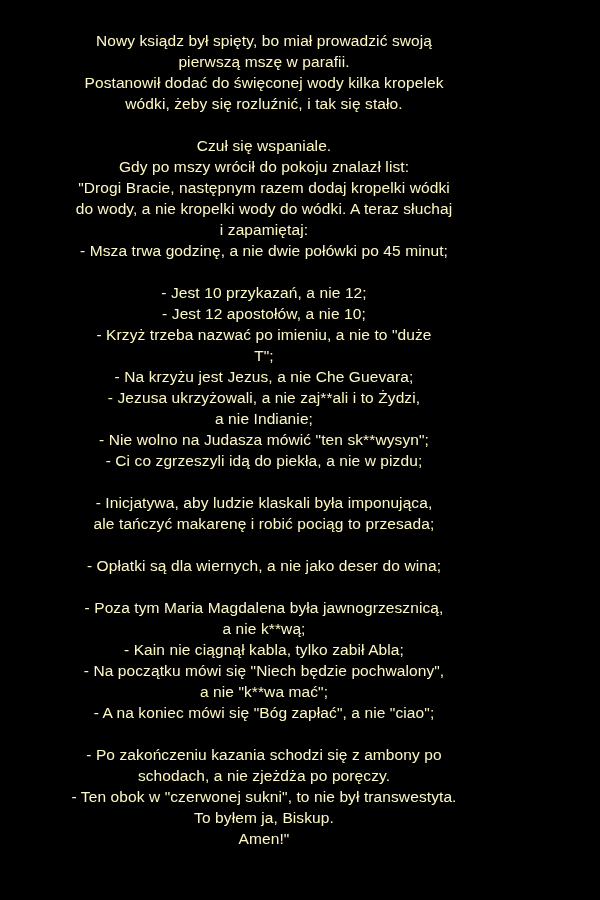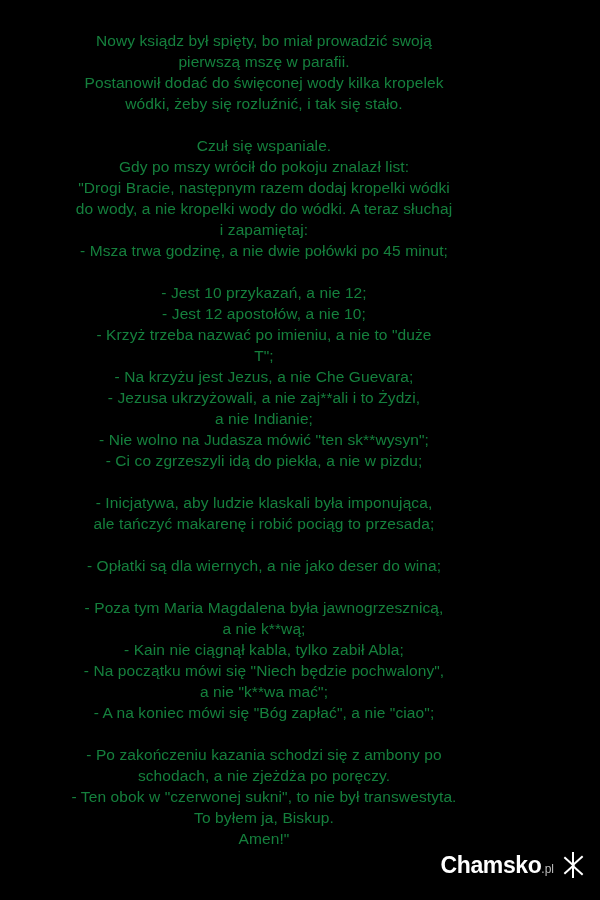--- a/index.html
+++ b/index.html
@@ -20,21 +20,21 @@
     background: #000000;
     box-sizing: border-box;
   }
   .joke-text {
     position: absolute;
     top: 30px;
     left: 0;
     width: 528px;
     padding: 0 29px;
     box-sizing: border-box;
-    color: #15803d;
+    color: #fef9c3;
     font-size: 15.5px;
     line-height: 21px;
     text-align: center;
     white-space: pre-wrap;
     letter-spacing: 0.1px;
   }
   .watermark {
     position: absolute;
     right: 14px;
     bottom: 22px;
@@ -141,26 +141,14 @@
 - Na początku mówi się "Niech będzie pochwalony",
 a nie "k**wa mać";
 - A na koniec mówi się "Bóg zapłać", a nie "ciao";
 
 - Po zakończeniu kazania schodzi się z ambony po
 schodach, a nie zjeżdża po poręczy.
 - Ten obok w "czerwonej sukni", to nie był transwestyta.
 To byłem ja, Biskup.
 Amen!"</div>
 
-  <div class="watermark">
-    <div class="wm-text">
-      <span>Chamsko</span><span class="wm-suffix">.pl</span>
-    </div>
-    <div class="wm-mark">
-      <span class="bar v"></span>
-      <span class="bar d1"></span>
-      <span class="bar d2"></span>
-      <span class="bar d3"></span>
-      <span class="bar d4"></span>
-    </div>
-  </div>
 
 </div>
 
 </body></html>

